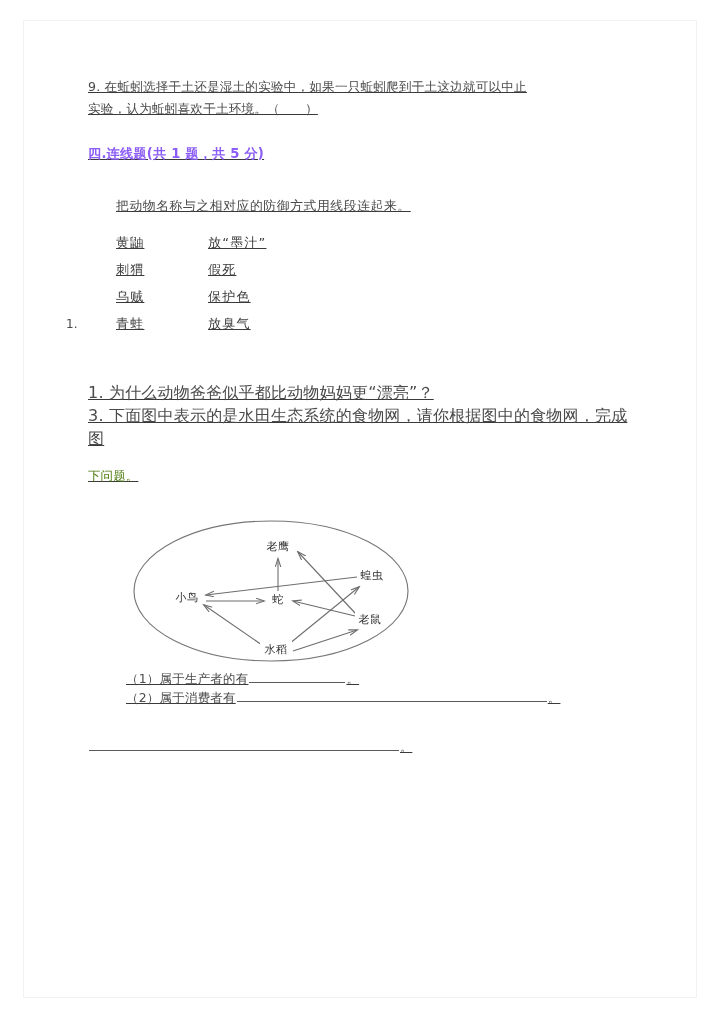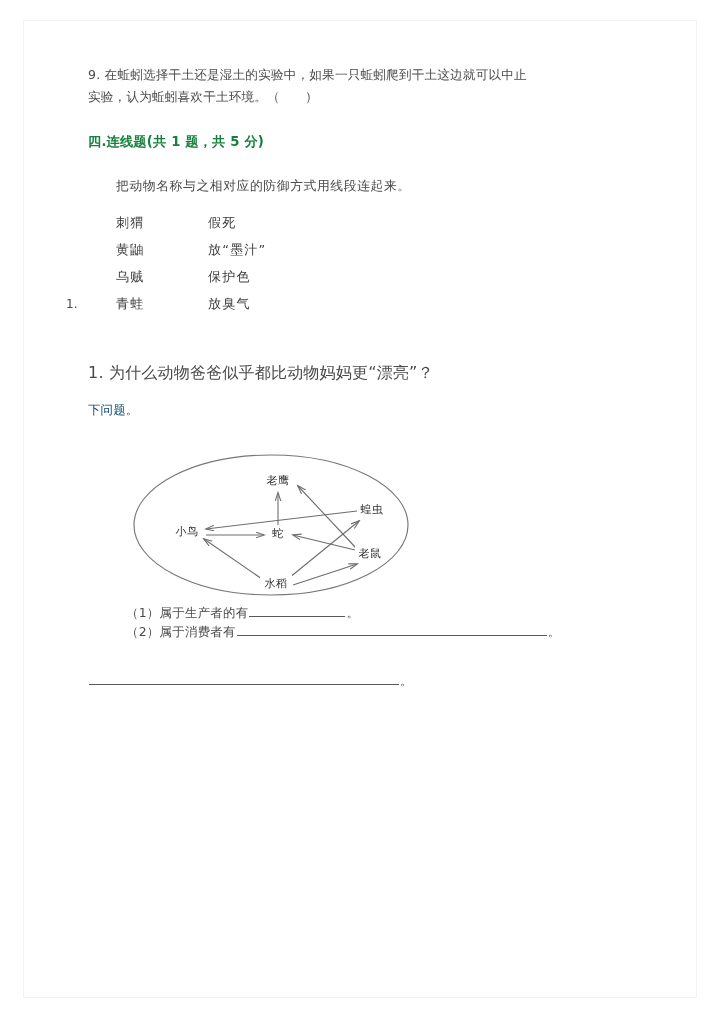--- a/index.html
+++ b/index.html
@@ -28,49 +28,50 @@
     left: 23px; top: 20px;
     width: 674px;
     height: 978px;
     border: 1px solid #f2f2f2;
     box-sizing: border-box;
     pointer-events: none;
   }
   .content {
     position: absolute;
     left: 88px;
-    top: 64px;
+    top: 76px;
     width: 552px;
+    text-decoration: underline;
   }
 
   
   .tf-line {
     font-size: 12.6px;
     line-height: 22px;
     color: #4a4a4a;
     letter-spacing: 0.2px;
     white-space: pre-wrap;
   }
   .section-head {
     font-size: 13.2px;
     font-weight: bold;
-    color: #15803d;
+    color: #8b5cf6;
     letter-spacing: 0.2px;
   }
   .q-line {
     font-size: 16px;
     line-height: 23px;
     color: #4a4a4a;
     letter-spacing: 0.2px;
   }
 
   
   .sec4 { margin-top: 25px; }
   .sec4-prompt {
-    margin-top: 27px;
+    margin-top: 35px;
     margin-left: 28px;
     font-size: 12.8px;
     color: #4a4a4a;
     letter-spacing: 0.6px;
   }
   .match-table {
     margin-top: 14px;
     margin-left: 28px;
     position: relative;
   }
@@ -100,21 +101,21 @@
     letter-spacing: 1.2px;
   }
 
   
   .sec5 { margin-top: 44px; }
   .sec5-list { margin-top: 22px; }
   .sec5-list .q-line { margin: 0; }
   .q-cont {
     margin-top: 18px;
     font-size: 12.4px;
-    color: #0c4a6e;
+    color: #4d7c0f;
     letter-spacing: 0.2px;
   }
 
   
   .figure-wrap {
     margin-top: 26px;
     margin-left: 38px;
     width: 290px;
   }
   .figure-wrap svg { display: block; }
@@ -178,27 +179,27 @@
     </div>
 
     <div class="sec4">
       <div class="section-head">四.连线题(共 1 题，共 5 分)</div>
 
       <div class="sec4-prompt">把动物名称与之相对应的防御方式用线段连起来。</div>
 
       <div class="match-table">
 
         <div class="match-row">
+          <span class="match-left">黄鼬</span>
+          <span class="match-right">放“墨汁”</span>
+        </div>
+
+        <div class="match-row">
           <span class="match-left">刺猬</span>
           <span class="match-right">假死</span>
-        </div>
-
-        <div class="match-row">
-          <span class="match-left">黄鼬</span>
-          <span class="match-right">放“墨汁”</span>
         </div>
 
         <div class="match-row">
           <span class="match-left">乌贼</span>
           <span class="match-right">保护色</span>
         </div>
 
 
         <div class="match-row">
           <span class="match-index">1.</span>
@@ -206,20 +207,21 @@
           <span class="match-right">放臭气</span>
         </div>
 
       </div>
     </div>
 
     <div class="sec5">
 
       <div class="sec5-list">
         <div class="q-line">1. 为什么动物爸爸似乎都比动物妈妈更“漂亮”？</div>
+        <div class="q-line">3. 下面图中表示的是水田生态系统的食物网，请你根据图中的食物网，完成图</div>
       </div>
 
       <div class="q-cont">下问题。</div>
 
       <div class="figure-wrap">
         <svg width="290" height="158" viewBox="0 0 290 158">
           <defs>
             <marker id="ah" markerWidth="9" markerHeight="9" refX="7.5" refY="3" orient="auto" markerUnits="strokeWidth">
               <path d="M0,0.4 L8,3 L0,5.6" fill="none" stroke="#6d6d6d" stroke-width="1"></path>
             </marker>

